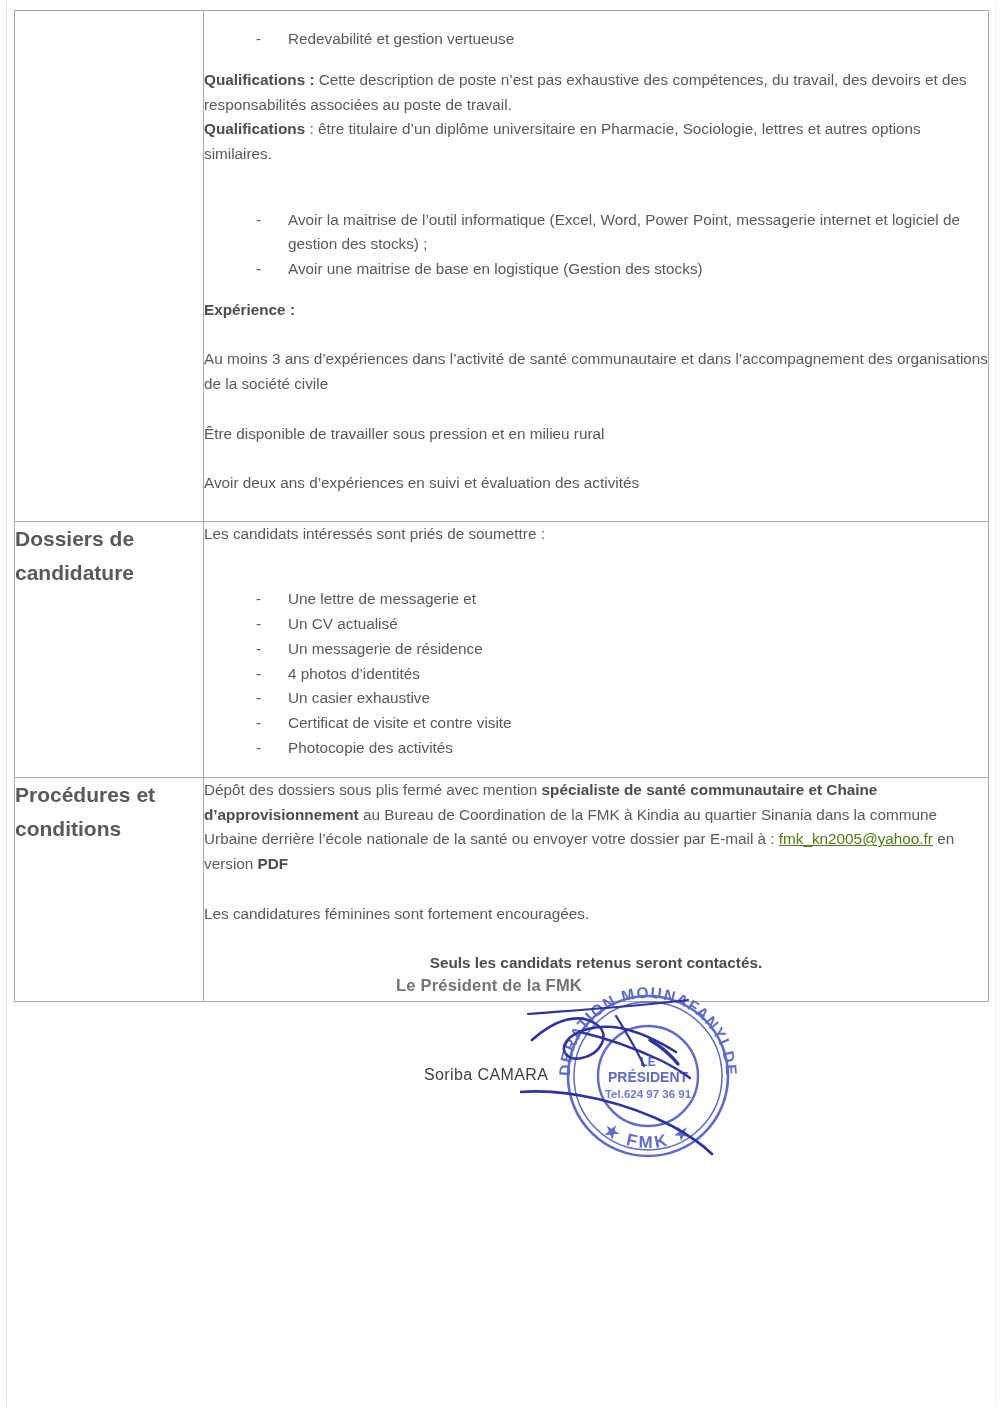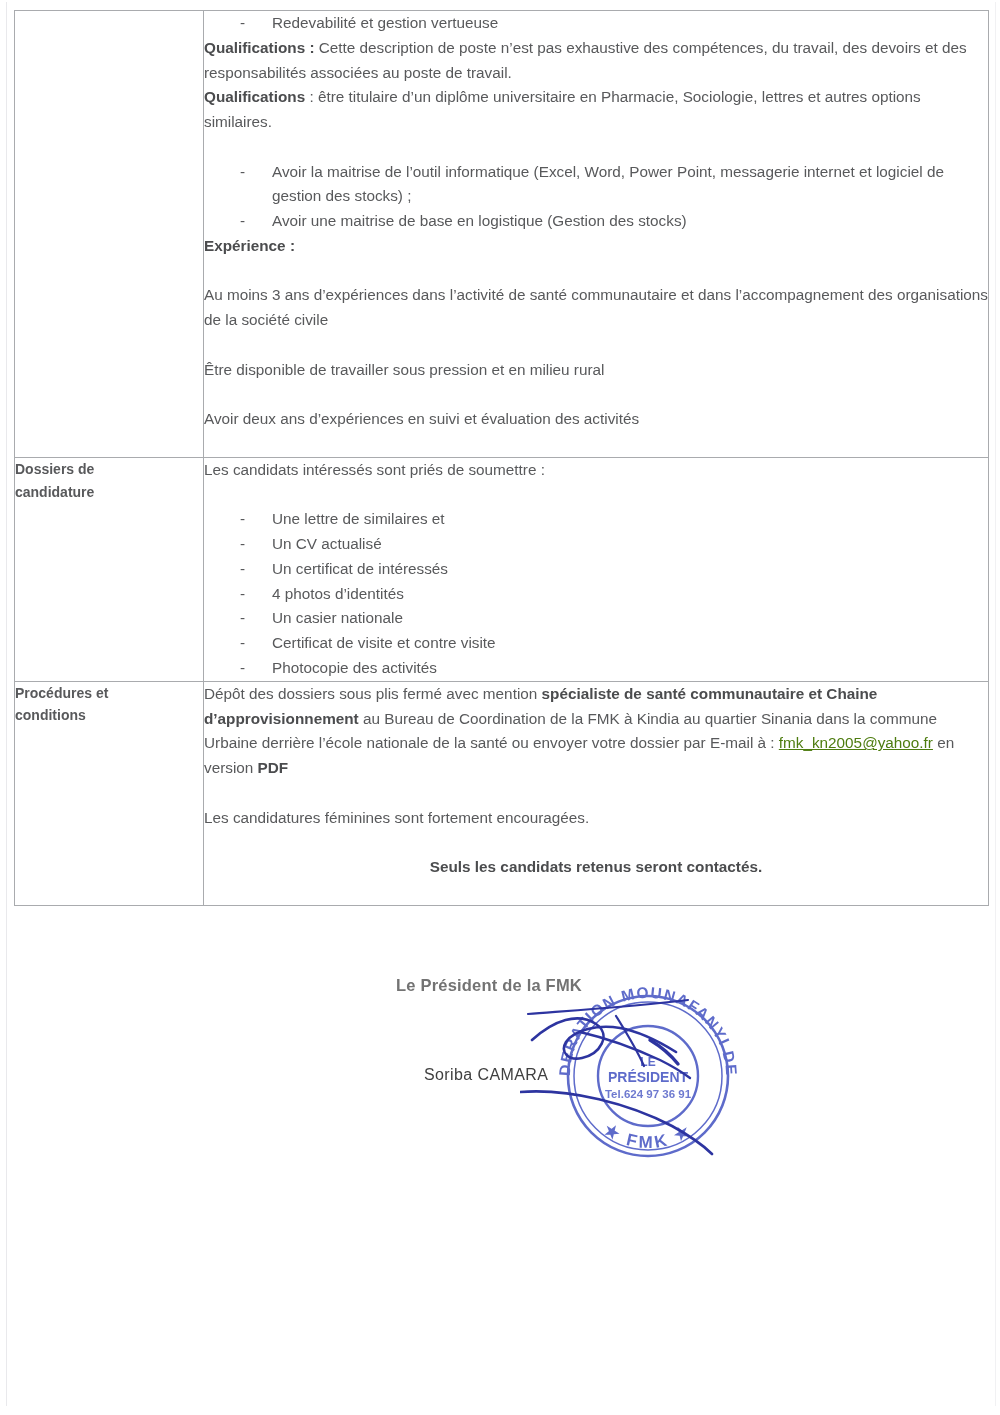--- a/index.html
+++ b/index.html
@@ -40,38 +40,38 @@
     vertical-align: top;
     padding: 0;
   }
   .col-label { width: 189px; }
   .col-body  { width: 785px; }
 
   .label-cell {
     vertical-align: middle;
     padding: 6px 10px 6px 16px;
     font-weight: bold;
-    font-size: 14px;
+    font-size: 21px;
     line-height: 1.62;
     color: #58595b;
   }
   .body-cell {
     padding: 6px 14px 8px 8px;
     font-size: 15.3px;
     line-height: 1.62;
   }
 
   .body-cell p { margin: 0; }
   .para { margin: 0 0 0 0; }
   .spacer-line { height: 1.62em; }
 
   
   ul.dash {
     list-style: none;
-    margin: 0;
+    margin: 16px;
     padding: 0;
   }
   ul.dash > li {
     position: relative;
     padding-left: 68px;
     line-height: 1.62;
   }
   ul.dash > li::before {
     content: "-";
     position: absolute;
@@ -192,25 +192,25 @@
 
     <tr>
       <td class="label-cell">
         <div>Dossiers de</div>
         <div>candidature</div>
       </td>
       <td class="body-cell">
         <p class="para">Les candidats intéressés sont priés de soumettre :</p>
         <div class="spacer-line"></div>
         <ul class="dash">
-          <li>Une lettre de similaires et</li>
+          <li>Une lettre de messagerie et</li>
           <li>Un CV actualisé</li>
-          <li>Un certificat de intéressés</li>
+          <li>Un messagerie de résidence</li>
           <li>4 photos d’identités</li>
-          <li>Un casier nationale</li>
+          <li>Un casier exhaustive</li>
           <li>Certificat de visite et contre visite</li>
           <li>Photocopie des activités</li>
         </ul>
       </td>
     </tr>
 
     <tr>
       <td class="label-cell">
         <div>Procédures et</div>
         <div>conditions</div>

